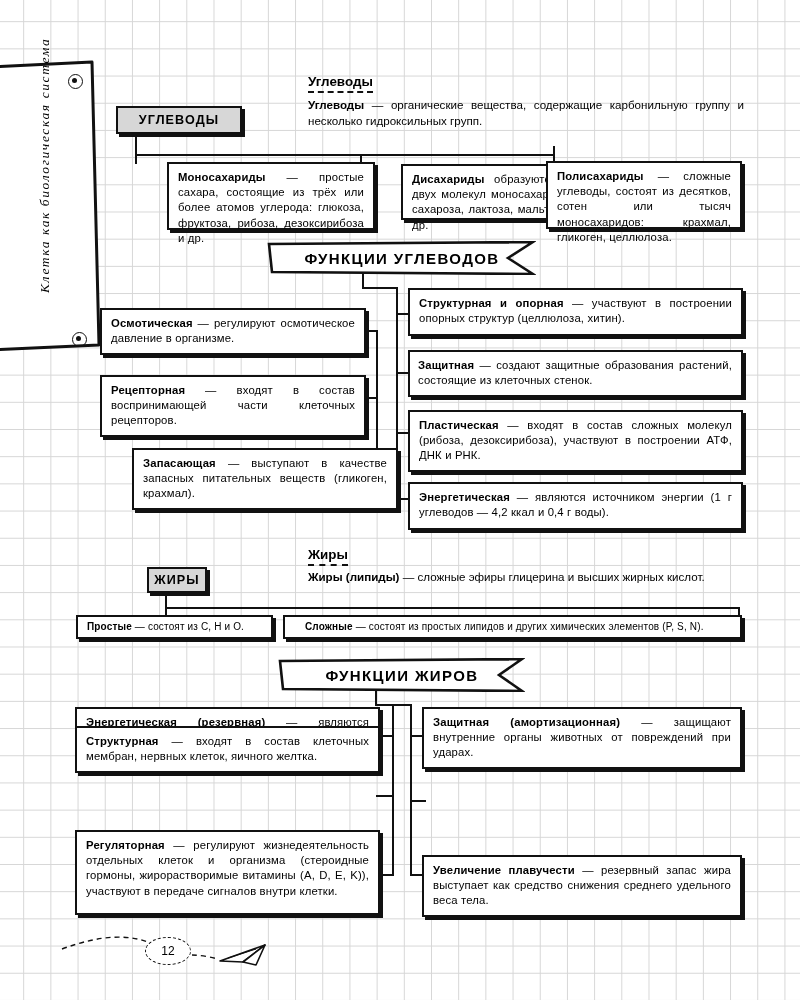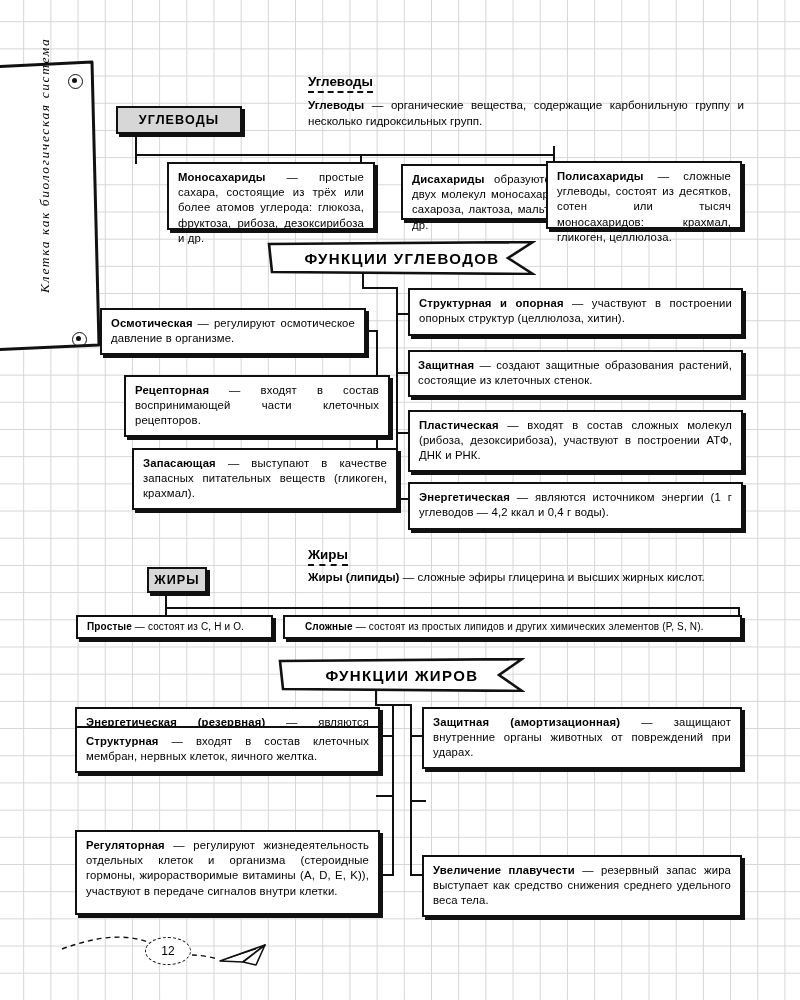--- a/index.html
+++ b/index.html
@@ -169,21 +169,21 @@
 
   <div class="ln lv" style="left:376px;top:330px;height:160px;"></div>
   <div class="ln lh" style="left:362px;top:330px;width:16px;"></div>
   <div class="ln lh" style="left:362px;top:397px;width:16px;"></div>
   <div class="ln lh" style="left:362px;top:466px;width:16px;"></div>
   <div class="ln lh" style="left:362px;top:488px;width:16px;"></div>
 
   <div class="box" style="left:100px;top:308px;width:266px;height:47px;">
     <b>Осмотическая</b><span> — регулируют осмотическое давление в организме.</span>
   </div>
-  <div class="box" style="left:100px;top:375px;width:266px;height:62px;margin-left:24px;">
+  <div class="box" style="left:100px;top:375px;width:266px;height:62px;">
     <b>Рецепторная</b><span> — входят в состав воспринимающей части клеточных рецепторов.</span>
   </div>
   <div class="box" style="left:100px;top:448px;width:266px;height:62px;margin-left:32px;">
     <b>Запасающая</b><span> — выступают в качестве запасных питательных веществ (гликоген, крахмал).</span>
   </div>
 
   <div class="box" style="left:408px;top:288px;width:335px;height:48px;">
     <b>Структурная и опорная</b><span> — участвуют в построении опорных структур (целлюлоза, хитин).</span>
   </div>
   <div class="box" style="left:408px;top:350px;width:335px;height:47px;padding-left:8px;">

